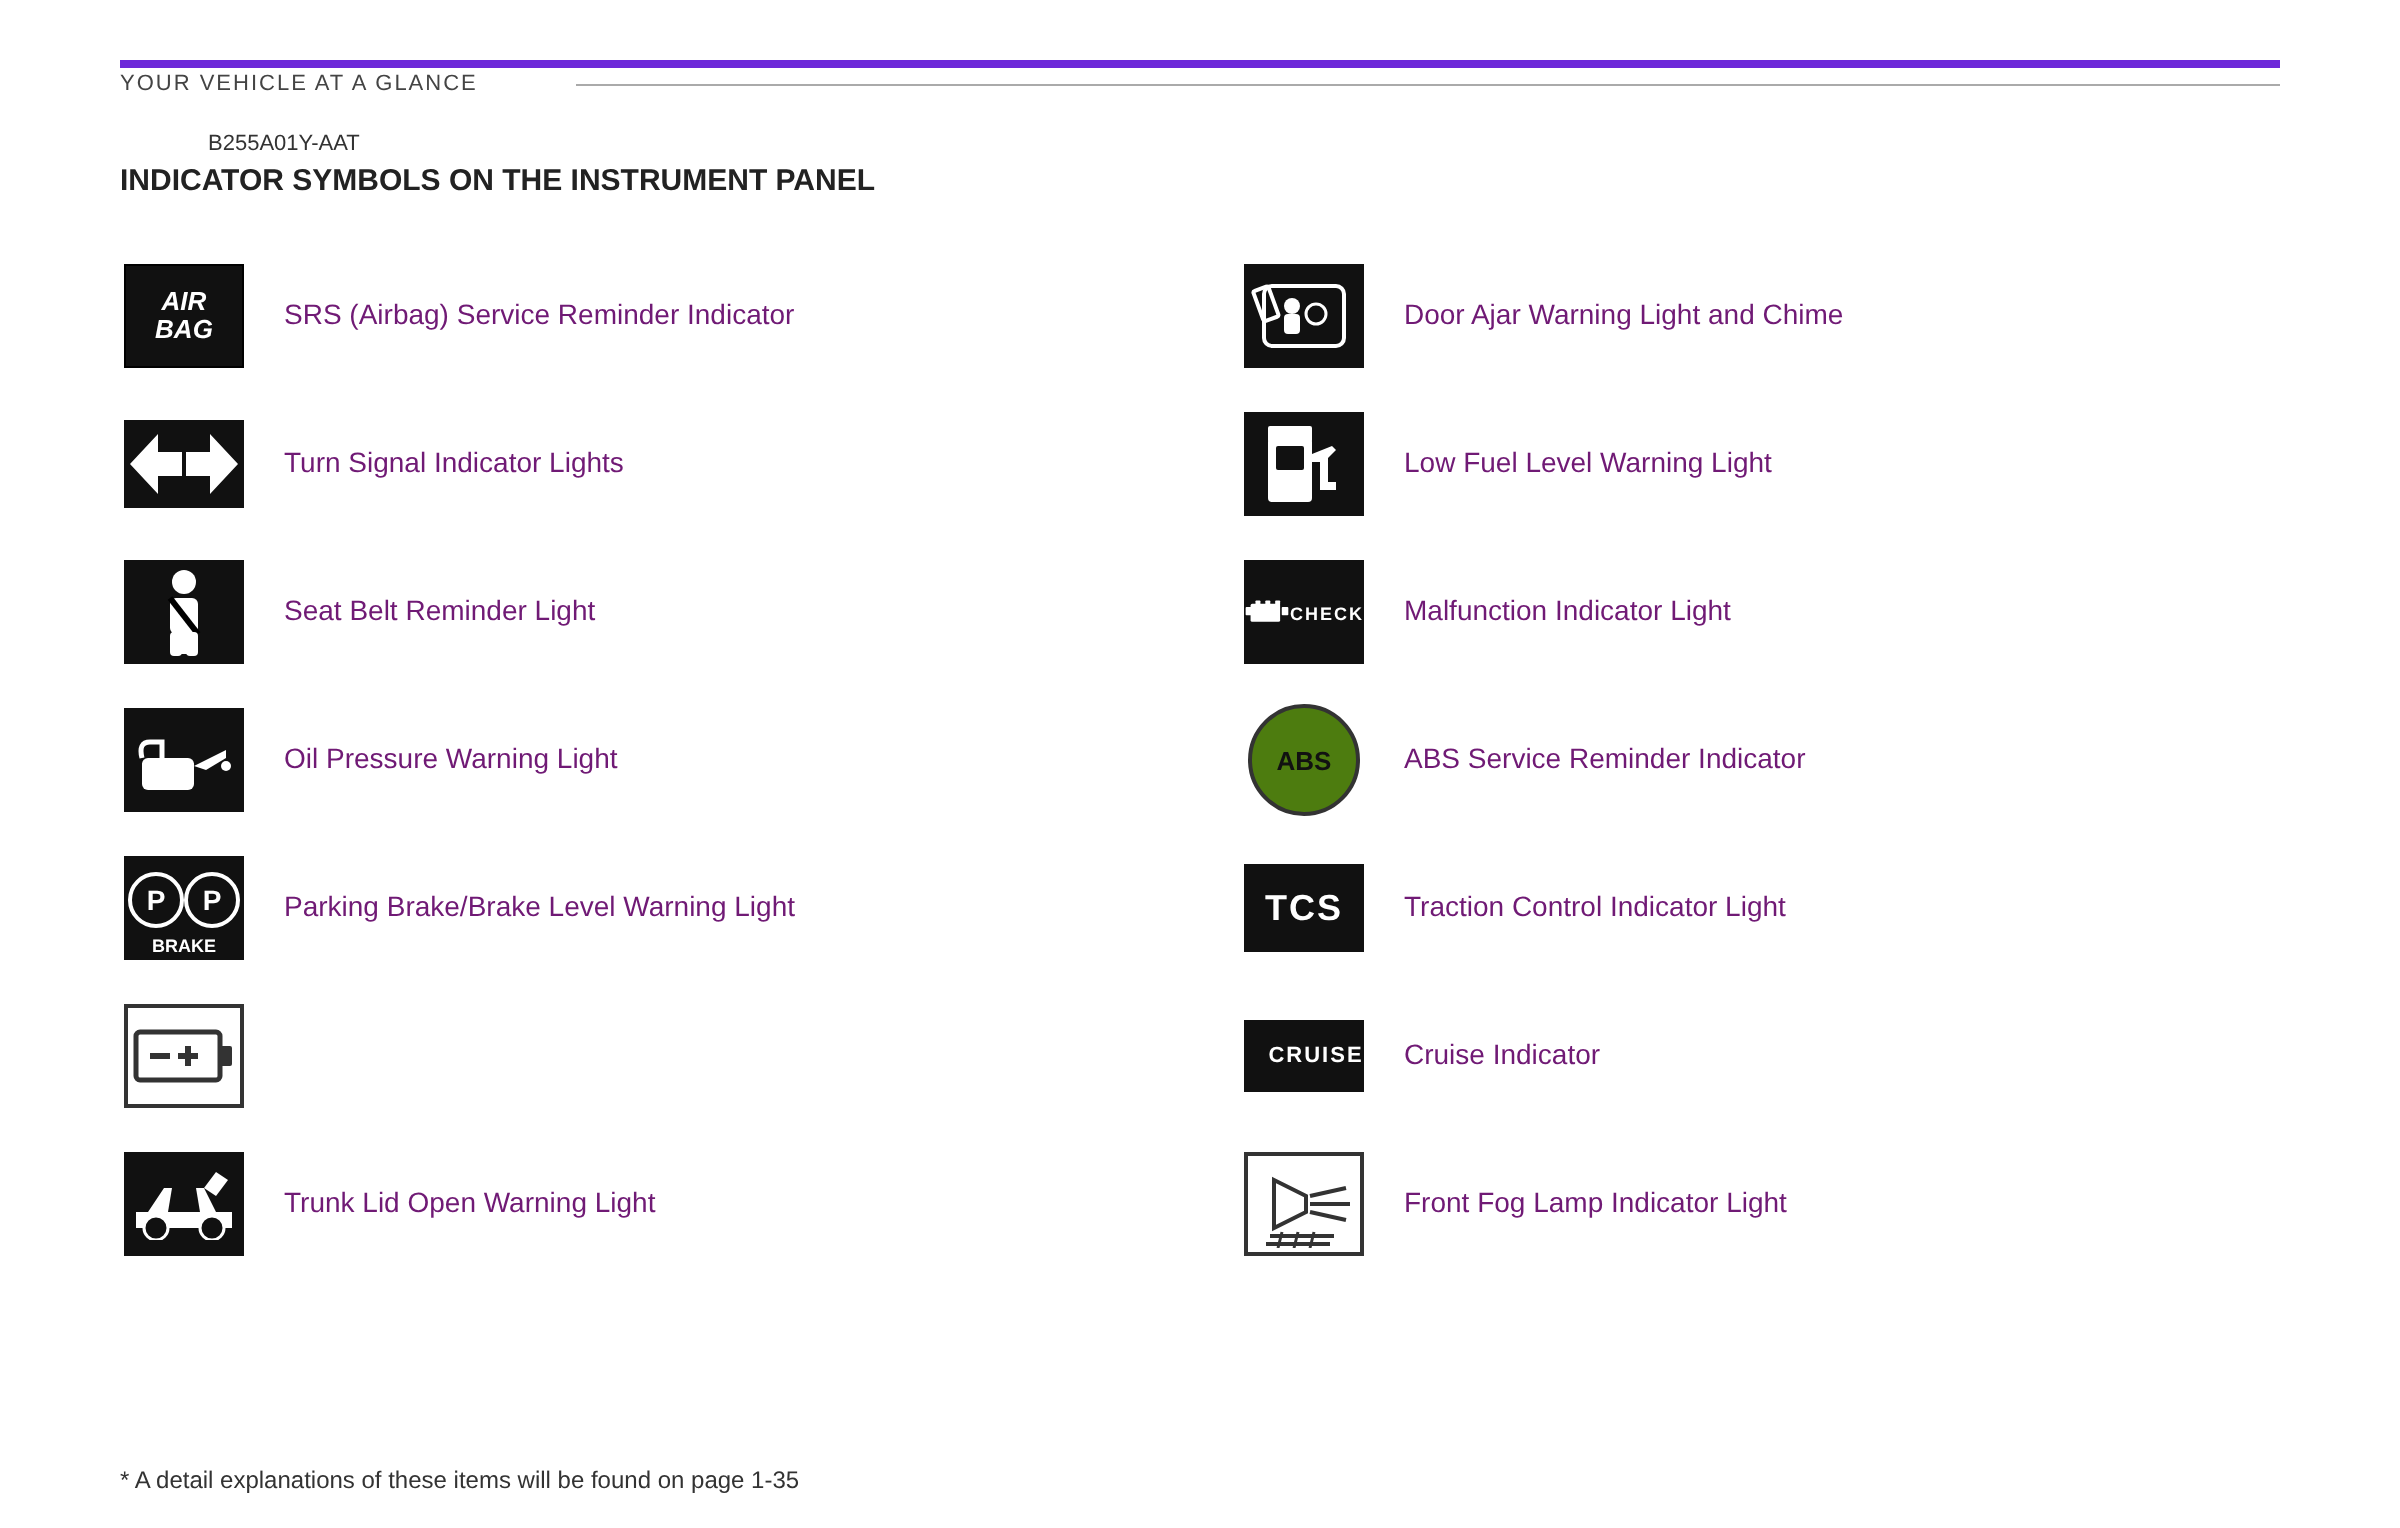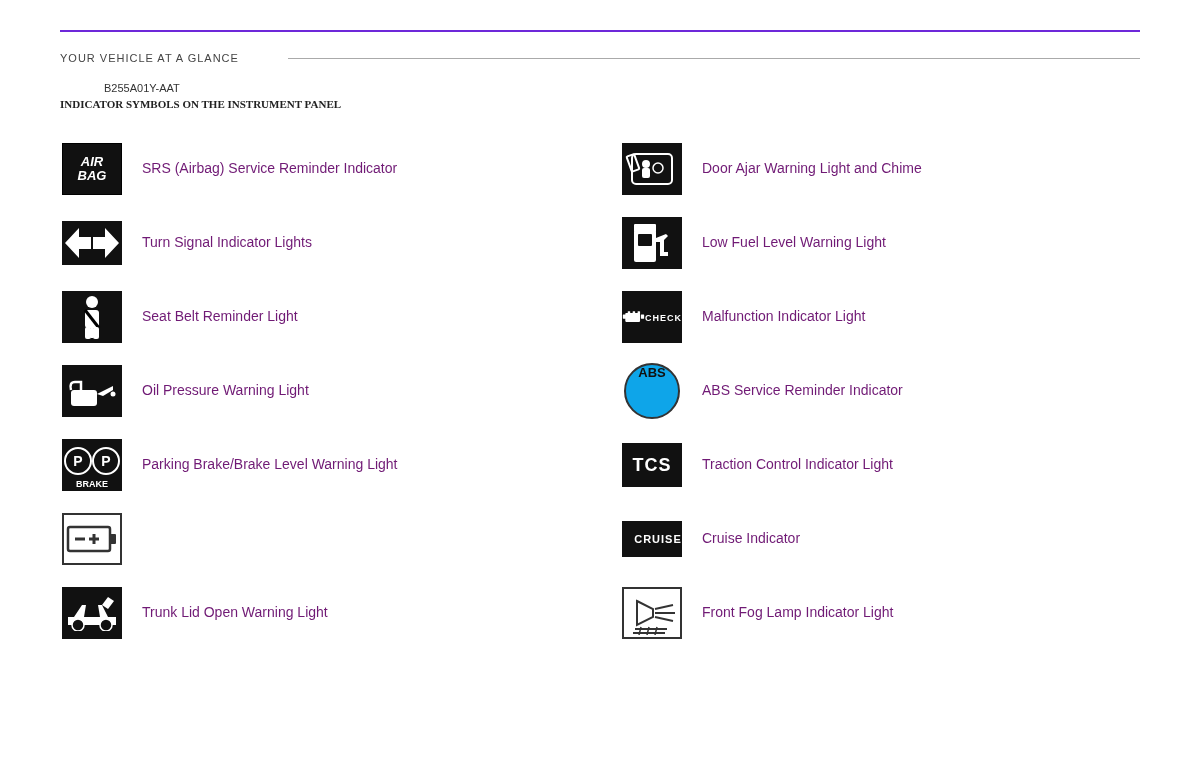--- a/index.html
+++ b/index.html
@@ -14,22 +14,22 @@
     }
 
     .page-container {
       padding: 30px 60px 30px 60px;
     }
 
     .top-header {
       display: flex;
       align-items: center;
       margin-bottom: 18px;
-      border-top: 2px solid #6d28d9;
-      padding-top: 20px;
+      border-top: 4px solid #6d28d9;
+      padding-top: 2px;
       gap: 33px;
     }
 
     .top-header-label {
       font-size: 11px;
       letter-spacing: 1px;
       color: #444;
       font-weight: normal;
       white-space: nowrap;
       margin-right: 16px;
@@ -42,24 +42,23 @@
     }
 
     .doc-ref {
       font-size: 11px;
       color: #333;
       margin-bottom: 4px;
       padding-left: 44px;
     }
 
     .section-title {
-      font-size: 11px;
+      font-size: 15px;
       font-weight: bold;
       margin-bottom: 22px;
-      font-family: Liberation Serif, serif;
     }
 
     .indicators-grid {
       display: grid;
       grid-template-columns: 1fr 1fr;
       column-gap: 40px;
       row-gap: 0;
     }
 
     .indicator-row {
@@ -208,26 +207,27 @@
       height: 52px;
       display: flex;
       flex-direction: row;
       align-items: center;
       justify-content: center;
       color: #fff;
     }
 
     
     .abs-icon {
-      background: #0ea5e9;
+      background: #4d7c0f;
       border: 2px solid #333;
       border-radius: 50%;
       width: 56px;
       height: 56px;
       display: flex;
+      align-items: center;
       justify-content: center;
       font-size: 14px;
       font-weight: bold;
       color: #111;
     }
 
     
     .tcs-icon {
       background: #111;
       width: 60px;
@@ -528,14 +528,15 @@
         </div>
         <span class="indicator-label">Front Fog Lamp Indicator Light</span>
       </div>
 
       <div class="indicator-row" style="min-height:64px;"></div>
 
     </div>
 
   </div>
 
+  <div class="footnote">* A detail explanations of these items will be found on page 1-35</div>
 
 </div>
 
 </body></html>

